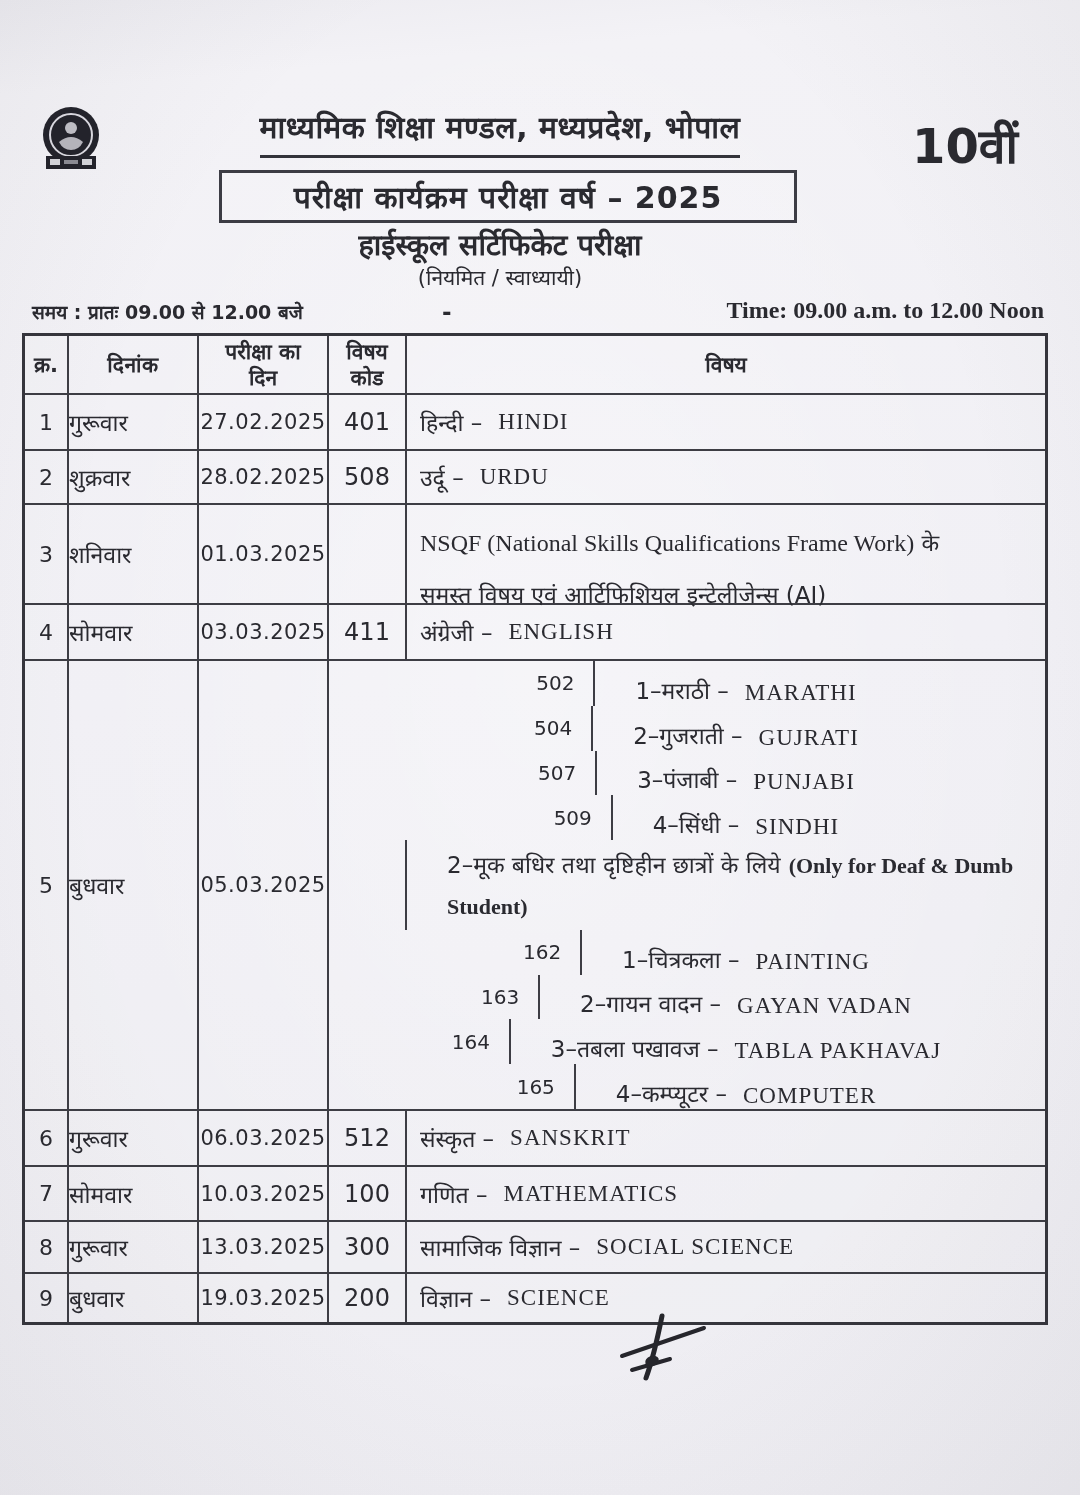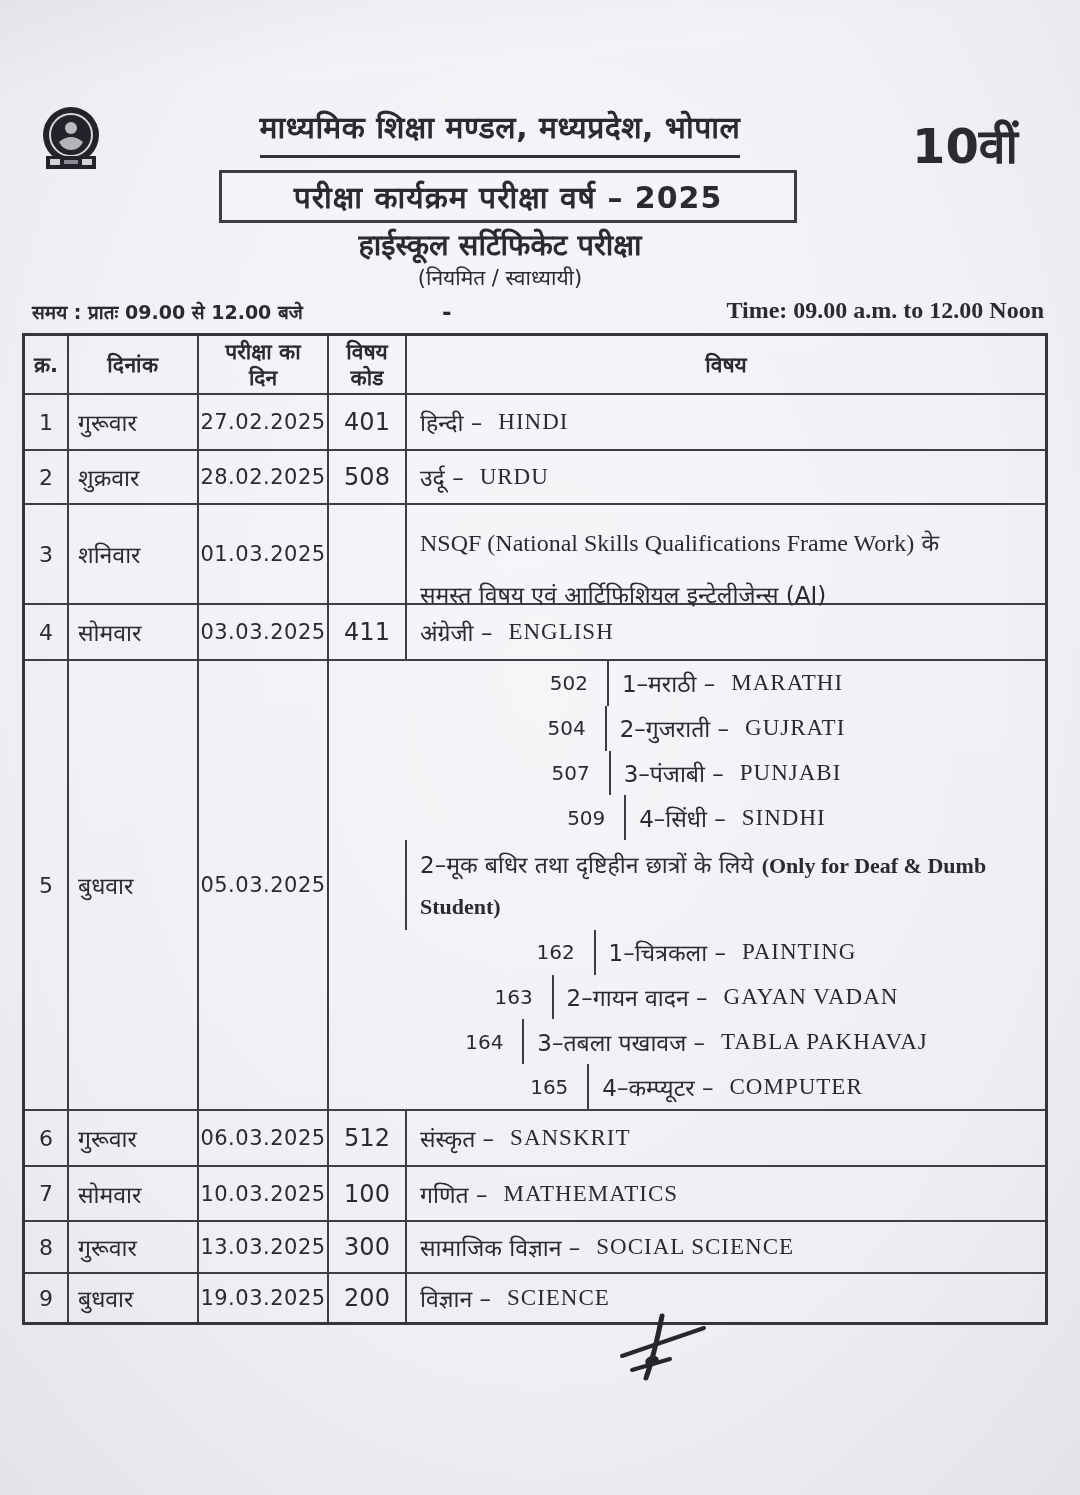--- a/index.html
+++ b/index.html
@@ -66,21 +66,21 @@
     position:absolute; left:22px; top:333px; width:1026px;
     border:3px solid #35353c;
     display:flex; flex-direction:column;
     background:rgba(255,255,255,0.06);
   }
   .row{ display:flex; border-bottom:2px solid #3d3d44; }
   .row:last-child{ border-bottom:none; }
   .cell{ border-right:2px solid #3d3d44; display:flex; align-items:center; }
   .cell:last-child{ border-right:none; }
   .c-sno { width:44px;  justify-content:center; font-size:22px; }
-  .c-day { width:130px; padding-left:9px; font-size:23px; }
+  .c-day { width:130px; font-size:23px; }
   .c-date{ width:130px; justify-content:center; font-size:21px; letter-spacing:0.5px; }
   .c-code{ width:78px;  justify-content:center; font-size:24px; }
   .c-sub { flex:1; padding-left:13px; font-size:23px; }
 
   .hdr .cell{ justify-content:center; padding-left:0; text-align:center;
               font-weight:700; font-size:21px; flex-direction:column; line-height:26px; }
   .hdr{ height:59px; }
 
   .sub-en{ font-family:"Liberation Serif","DejaVu Serif",serif; font-size:23px;
            letter-spacing:1px; margin-left:16px; }
@@ -92,21 +92,21 @@
   .nsqf{ display:block; padding-top:12px; line-height:52px; align-items:flex-start; }
   .nsqf .en{ font-family:"Liberation Serif","DejaVu Serif",serif; font-size:24px; }
   .nsqf .hi{ font-size:23px; }
 
   
   .combo{ flex:1; display:flex; flex-direction:column; padding:0; }
   .entry{ display:flex; height:45px; }
   .entry.tall{ height:90px; }
   .e-code{ width:78px; border-right:2px solid #3d3d44; display:flex;
            align-items:center; justify-content:center; font-size:20px; flex:none; }
-  .e-sub{ flex:1; display:flex; align-items:center; padding-left:13px; font-size:23px; }
+  .e-sub{ flex:1; display:flex; align-items:flex-end; padding-left:24px; font-size:23px;margin-left:16px; }
   .entry.tall .e-sub{ display:block; padding-top:5px; line-height:41px; padding-right:16px; }
   .bold-en{ font-family:"Liberation Serif","DejaVu Serif",serif; font-weight:700;
             font-size:22px; margin-left:8px; }
 
   .mark-svg{ position:absolute; left:612px; top:1312px; }
 </style>
 </head>
 <body>
 
 <div class="page">

